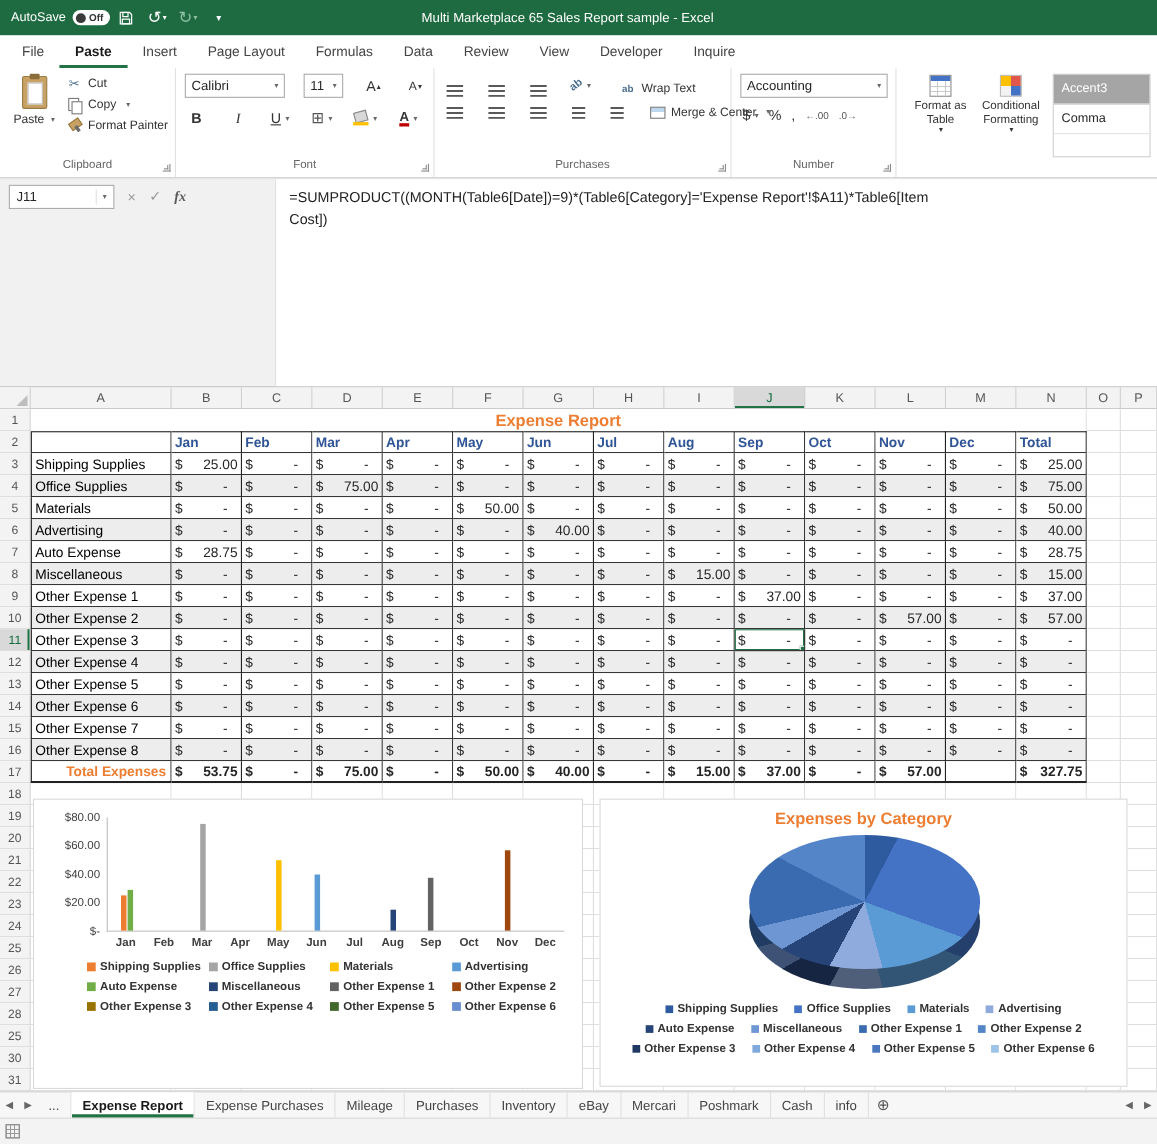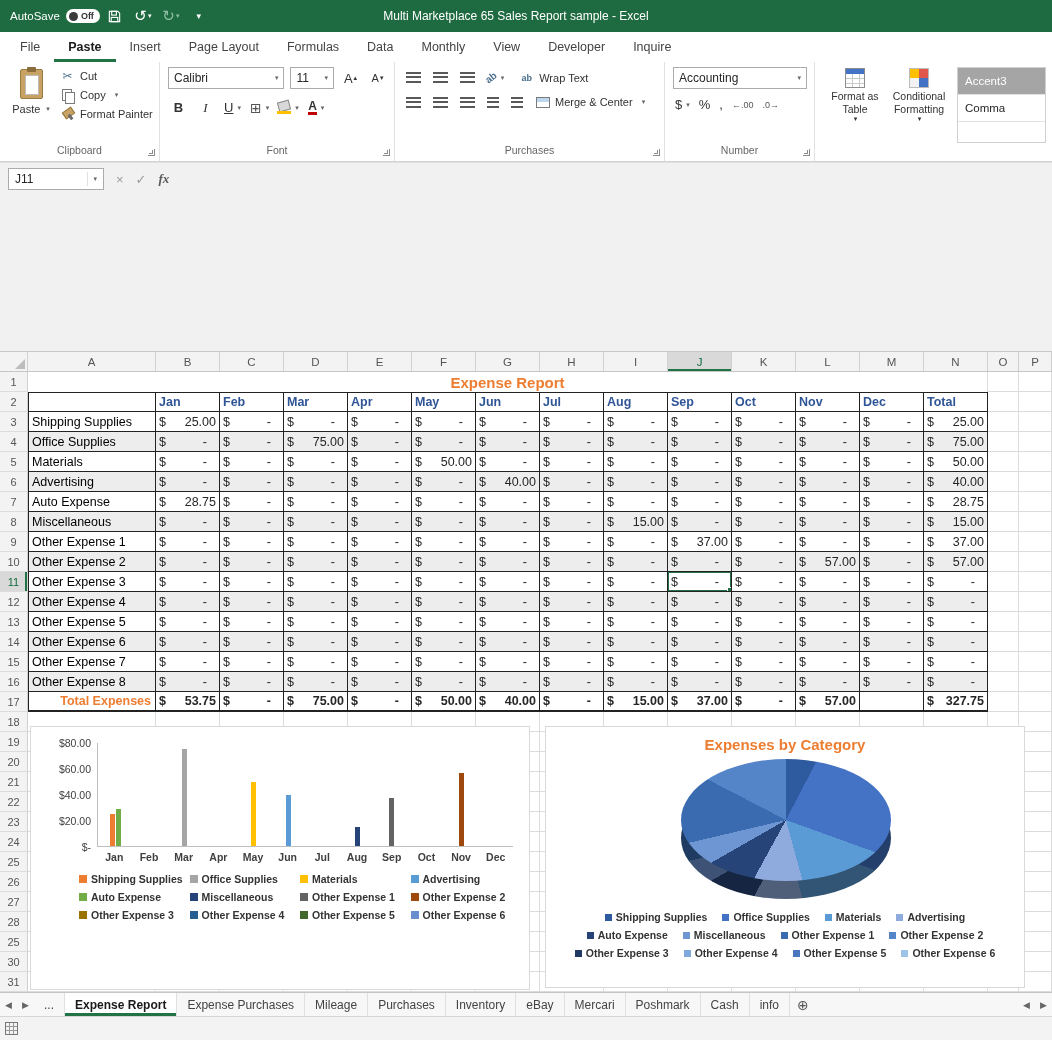--- a/index.html
+++ b/index.html
@@ -25,21 +25,21 @@
 .rtab.active{color:#1a1a1a;font-weight:bold;box-shadow:inset 0 -3px 0 #217346;}
 
 
 .ribbon{height:100px;background:#fff;border-bottom:1px solid #D1D1D1;display:flex;}
 .rgroup{position:relative;height:100%;border-right:1px solid #E1E1E1;display:flex;flex-direction:column;flex:none;}
 .rg-body{flex:1;display:flex;padding:5px 6px 0 8px;}
 .rg-body.col{flex-direction:column;gap:8px;}
 .rg-label{height:18px;font-size:10.5px;color:#666;text-align:center;position:relative;line-height:14px;}
 .launcher{position:absolute;right:4px;bottom:5px;width:7px;height:7px;border-right:1px solid #8a8a8a;border-bottom:1px solid #8a8a8a;cursor:pointer;}
 .launcher::after{content:"";position:absolute;right:1px;bottom:1px;width:3px;height:3px;border-right:1px solid #8a8a8a;border-bottom:1px solid #8a8a8a;}
-.row1,.row2{display:flex;align-items:center;gap:6px;}
+.row1,.row2{display:flex;align-items:flex-end;gap:17px;}
 .paste-big{width:46px;display:flex;flex-direction:column;align-items:center;margin-right:6px;cursor:pointer;padding-top:2px;}
 .paste-icon{width:23px;height:30px;background:#C8A165;border:1px solid #9a7b44;border-radius:2px;position:relative;}
 .paste-icon::before{content:"";position:absolute;left:6px;top:-3px;width:9px;height:5px;background:#8a6d3b;border-radius:1px;}
 .pi-page{position:absolute;left:4px;top:5px;width:14px;height:20px;background:#fff;border:1px solid #bbb;}
 .pb-label{margin-top:4px;font-size:11px;color:#333;display:flex;align-items:center;gap:2px;}
 .clip-col{display:flex;flex-direction:column;gap:5px;padding-top:2px;}
 .sbtn{display:flex;align-items:center;gap:5px;font-size:11px;color:#333;cursor:pointer;white-space:nowrap;}
 .ic{width:15px;height:14px;display:inline-flex;align-items:center;justify-content:center;font-size:12px;color:#4a6f8e;flex:none;}
 .copy-icon{position:relative;}
 .copy-icon::before{content:"";position:absolute;left:2px;top:1px;width:8px;height:10px;background:#fff;border:1px solid #7a7a7a;}
@@ -174,21 +174,21 @@
     <div class="tb-title">Multi Marketplace 65 Sales Report sample - Excel</div>
   </div>
 
   <div class="ribbon-tabs" id="ribbonTabs">
       <div class="rtab">File</div>
       <div class="rtab active">Paste</div>
       <div class="rtab">Insert</div>
       <div class="rtab">Page Layout</div>
       <div class="rtab">Formulas</div>
       <div class="rtab">Data</div>
-      <div class="rtab">Monthly</div>
+      <div class="rtab">Review</div>
       <div class="rtab">View</div>
       <div class="rtab">Developer</div>
       <div class="rtab">Inquire</div>
     </div>
 
   <div class="ribbon">
 
     <div class="rgroup" style="width:160px">
       <div class="rg-body">
         <div class="paste-big">
@@ -333,20 +333,24 @@
 
   <div class="formula-region">
     <div class="namebox">
         <span>J11</span>
         <span class="nb-dd">▾</span>
       </div>
     <div class="fxrow">
       <span>×</span>
       <span>✓</span>
       <span class="fx">fx</span>
+    </div>
+    <div class="formula-area">
+      <div>=SUMPRODUCT((MONTH(Table6[Date])=9)*(Table6[Category]='Expense Report'!$A11)*Table6[Item</div>
+      <div>Cost])</div>
     </div>
   </div>
 
   <div class="col-headers" id="colHeaders">
       <div class="corner"></div>
       <div class="colh" style="width: 128px;">A</div>
       <div class="colh" style="width: 64px;">B</div>
       <div class="colh" style="width: 64px;">C</div>
       <div class="colh" style="width: 64px;">D</div>
       <div class="colh" style="width: 64px;">E</div>

